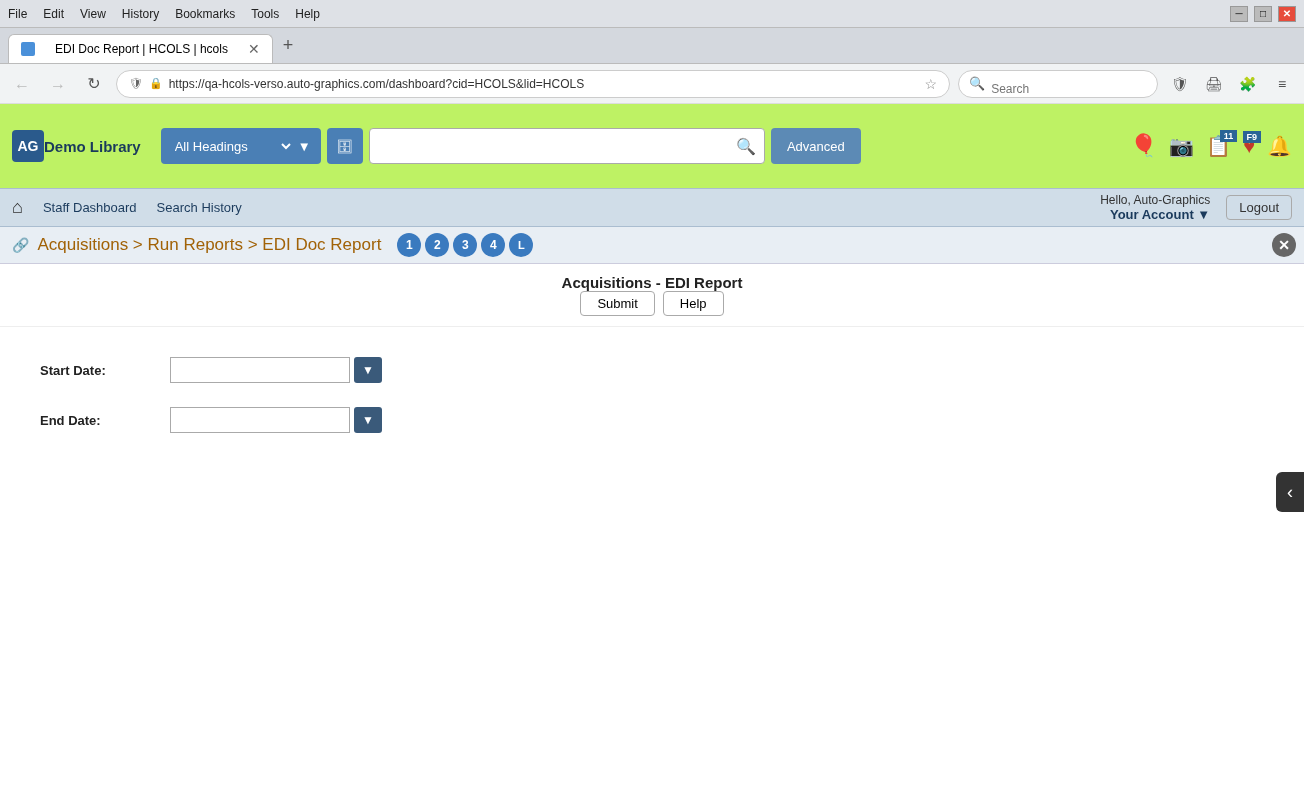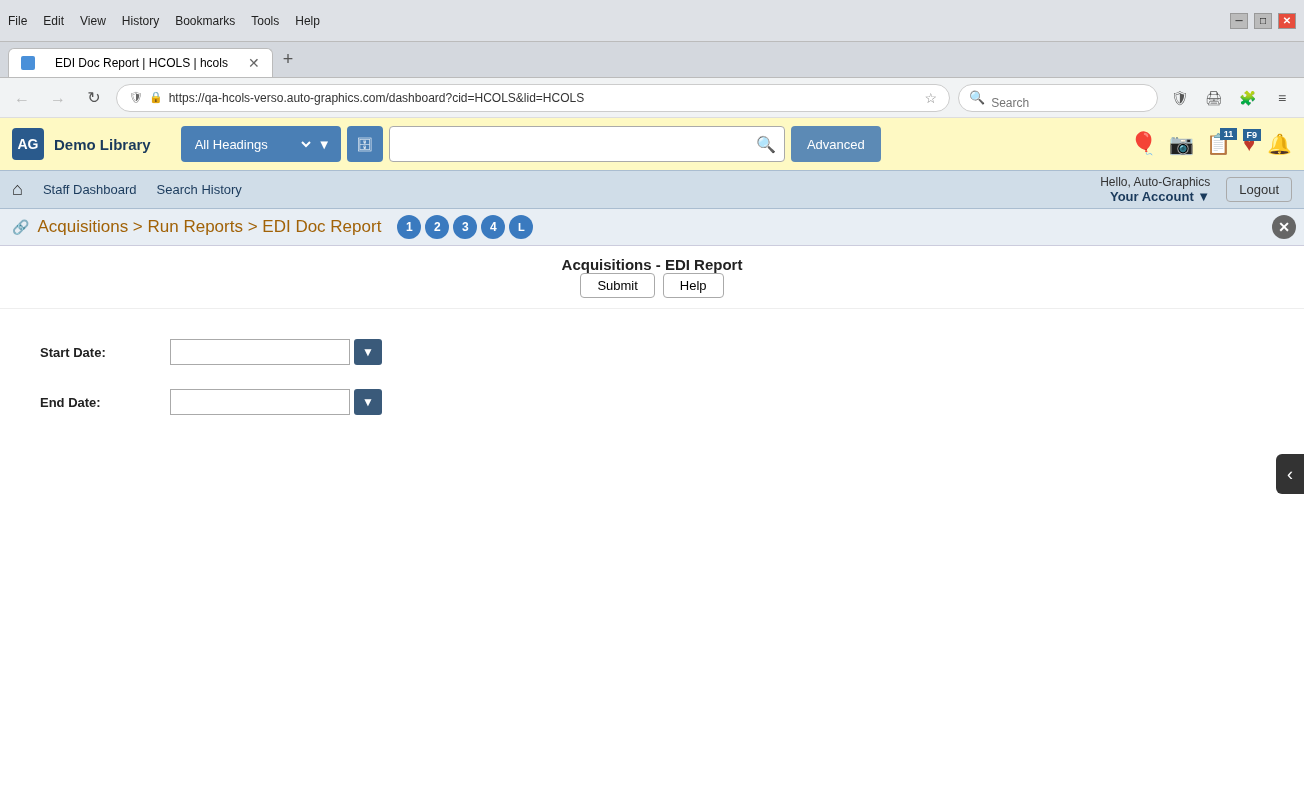--- a/index.html
+++ b/index.html
@@ -1,21 +1,21 @@
 <!DOCTYPE html>
 <html><head>
   <meta charset="utf-8">
   <style>
     * { box-sizing: border-box; margin: 0; padding: 0; }
     body { font-family: Arial, sans-serif; font-size: 13px; background: #fff; overflow: hidden; }
 
     
     .browser-titlebar {
       background: #dee1e6;
-      height: 42px;
+      height: 28px;
       display: flex;
       align-items: center;
       justify-content: space-between;
       padding: 0 8px;
       border-bottom: 1px solid #bbb;
     }
     .titlebar-menu { display: flex; gap: 16px; font-size: 12px; color: #222; }
     .titlebar-controls { display: flex; gap: 6px; }
     .titlebar-btn {
       width: 18px; height: 16px; background: #bbb; border: 1px solid #999;
@@ -86,25 +86,24 @@
     }
     .search-bar-inline input {
       border: none; outline: none; font-size: 12px; background: transparent; width: 140px; margin-top: 11px;
     }
 
     
     .app-container { background: #b8cce0; min-height: 620px; }
 
     
     .app-header {
-      background: #fef9c3;
-      padding: 8px 12px;
-      display: flex;
-      align-items: center;
-      gap: 10px;
+      background: #bef264;
+      padding: 24px 12px;
+      display: flex;
+      align-items: center;
     }
     .app-logo { font-size: 18px; font-weight: bold; color: #1a3a5c; flex-shrink: 0; }
     .search-section { display: flex; align-items: center; gap: 6px; flex: 1; max-width: 700px; margin-left: 20px; border-radius: 12px; }
     .heading-dropdown {
       display: flex; align-items: center; gap: 4px;
       background: #4a7fb5; color: white; border: none; border-radius: 4px;
       padding: 6px 10px; cursor: pointer; font-size: 13px; min-width: 160px; height: 36px;
     }
     .heading-dropdown select {
       background: transparent; border: none; color: white; font-size: 13px;

